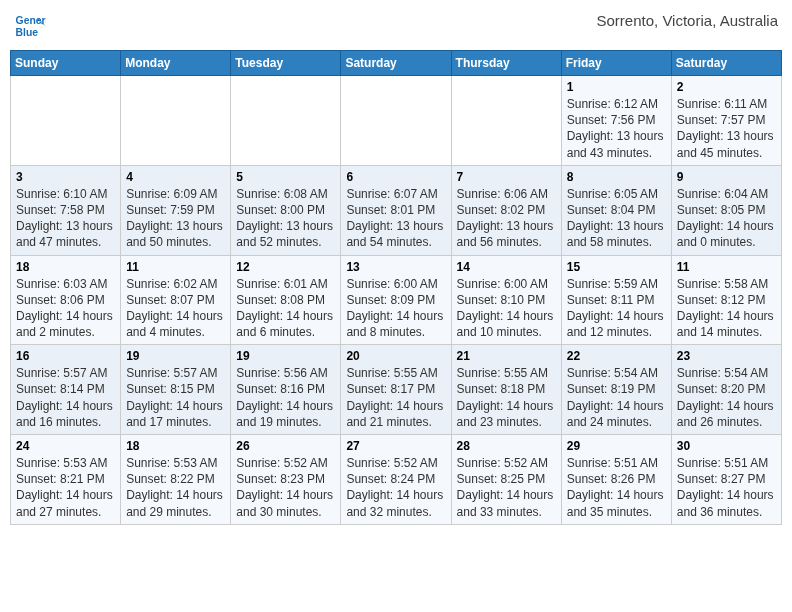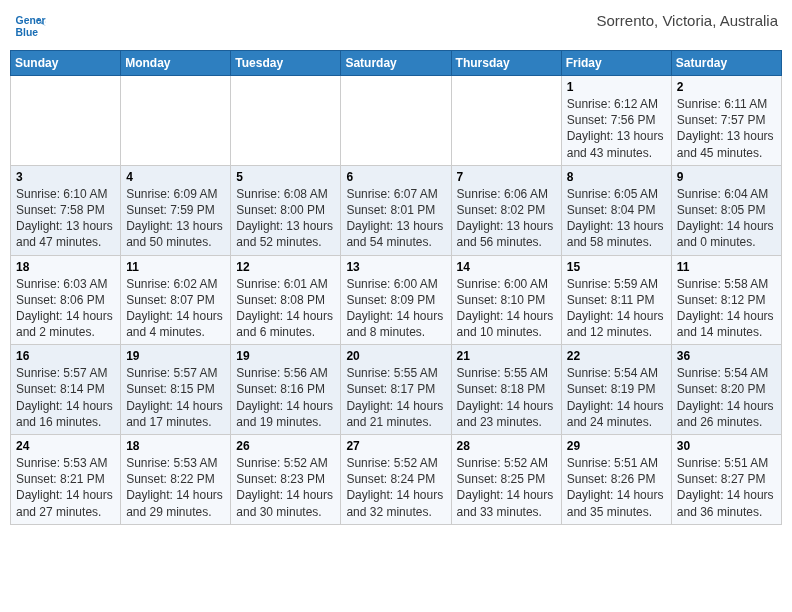--- a/index.html
+++ b/index.html
@@ -207,21 +207,21 @@
         </td>
         <td>
           <span class="day-number">21</span>
           <div class="cell-text">Sunrise: 5:55 AM<br>Sunset: 8:18 PM<br>Daylight: 14 hours<br>and 23 minutes.</div>
         </td>
         <td>
           <span class="day-number">22</span>
           <div class="cell-text">Sunrise: 5:54 AM<br>Sunset: 8:19 PM<br>Daylight: 14 hours<br>and 24 minutes.</div>
         </td>
         <td>
-          <span class="day-number">36</span>
+          <span class="day-number">23</span>
           <div class="cell-text">Sunrise: 5:54 AM<br>Sunset: 8:20 PM<br>Daylight: 14 hours<br>and 26 minutes.</div>
         </td>
       </tr>
       <tr>
         <td>
           <span class="day-number">24</span>
           <div class="cell-text">Sunrise: 5:53 AM<br>Sunset: 8:21 PM<br>Daylight: 14 hours<br>and 27 minutes.</div>
         </td>
         <td>
           <span class="day-number">18</span>

